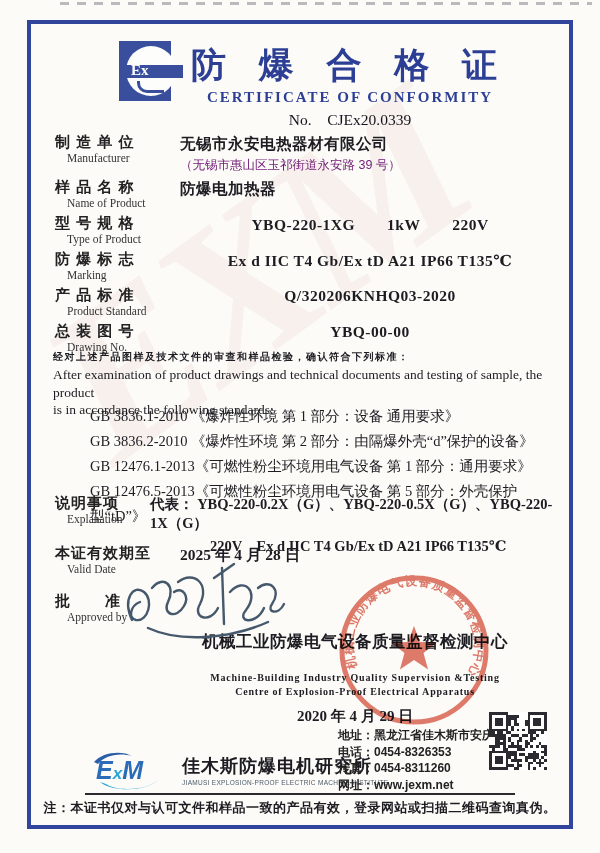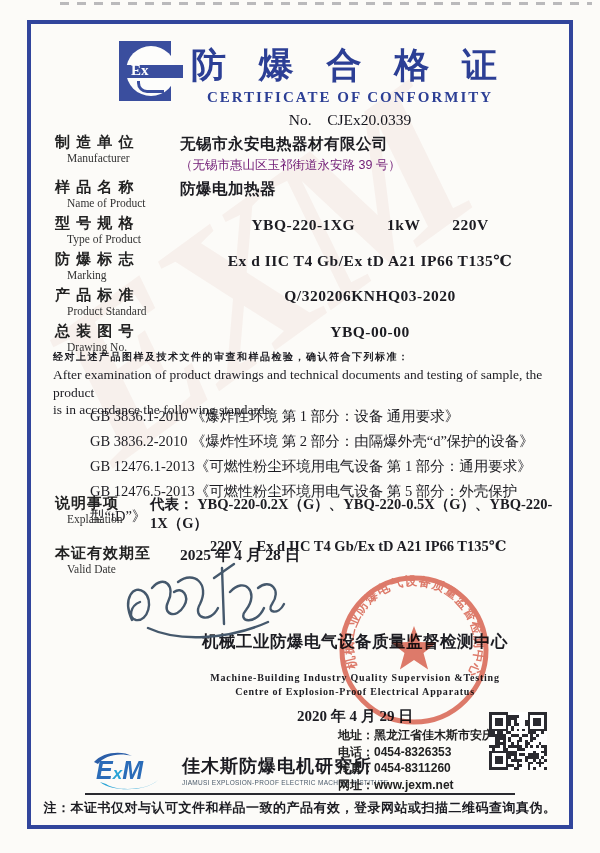--- a/index.html
+++ b/index.html
@@ -187,20 +187,24 @@
   </div>
 
   <div class="valid">
     <div class="lblcol">
       <div class="lbl-zh">本证有效期至</div>
       <div class="lbl-en">Valid Date</div>
     </div>
     <div class="date">2025 年 4 月 28 日</div>
   </div>
 
+  <div class="approve">
+    <div class="lbl-zh">批　准</div>
+    <div class="lbl-en">Approved by</div>
+  </div>
   <svg class="signature" width="175" height="100" viewBox="0 0 175 100">
     <g fill="none" stroke="#45586c" stroke-width="2.4" stroke-linecap="round">
       <path d="M14,62 C4,40 16,26 26,34 C36,42 30,64 18,62 C10,60 12,48 22,44"></path>
       <path d="M34,30 C46,16 58,28 50,44 C44,56 58,62 66,48 C72,38 64,28 56,34"></path>
       <path d="M60,24 C76,12 92,26 82,46 C74,60 92,66 100,50"></path>
       <path d="M104,10 L106,66"></path>
       <path d="M96,20 L116,6"></path>
       <path d="M112,34 C126,18 142,34 128,52 C118,64 138,68 146,50"></path>
       <path d="M140,30 C152,20 164,32 154,46 C148,54 160,58 166,46"></path>
       <path d="M30,70 C60,84 110,82 150,64"></path>

